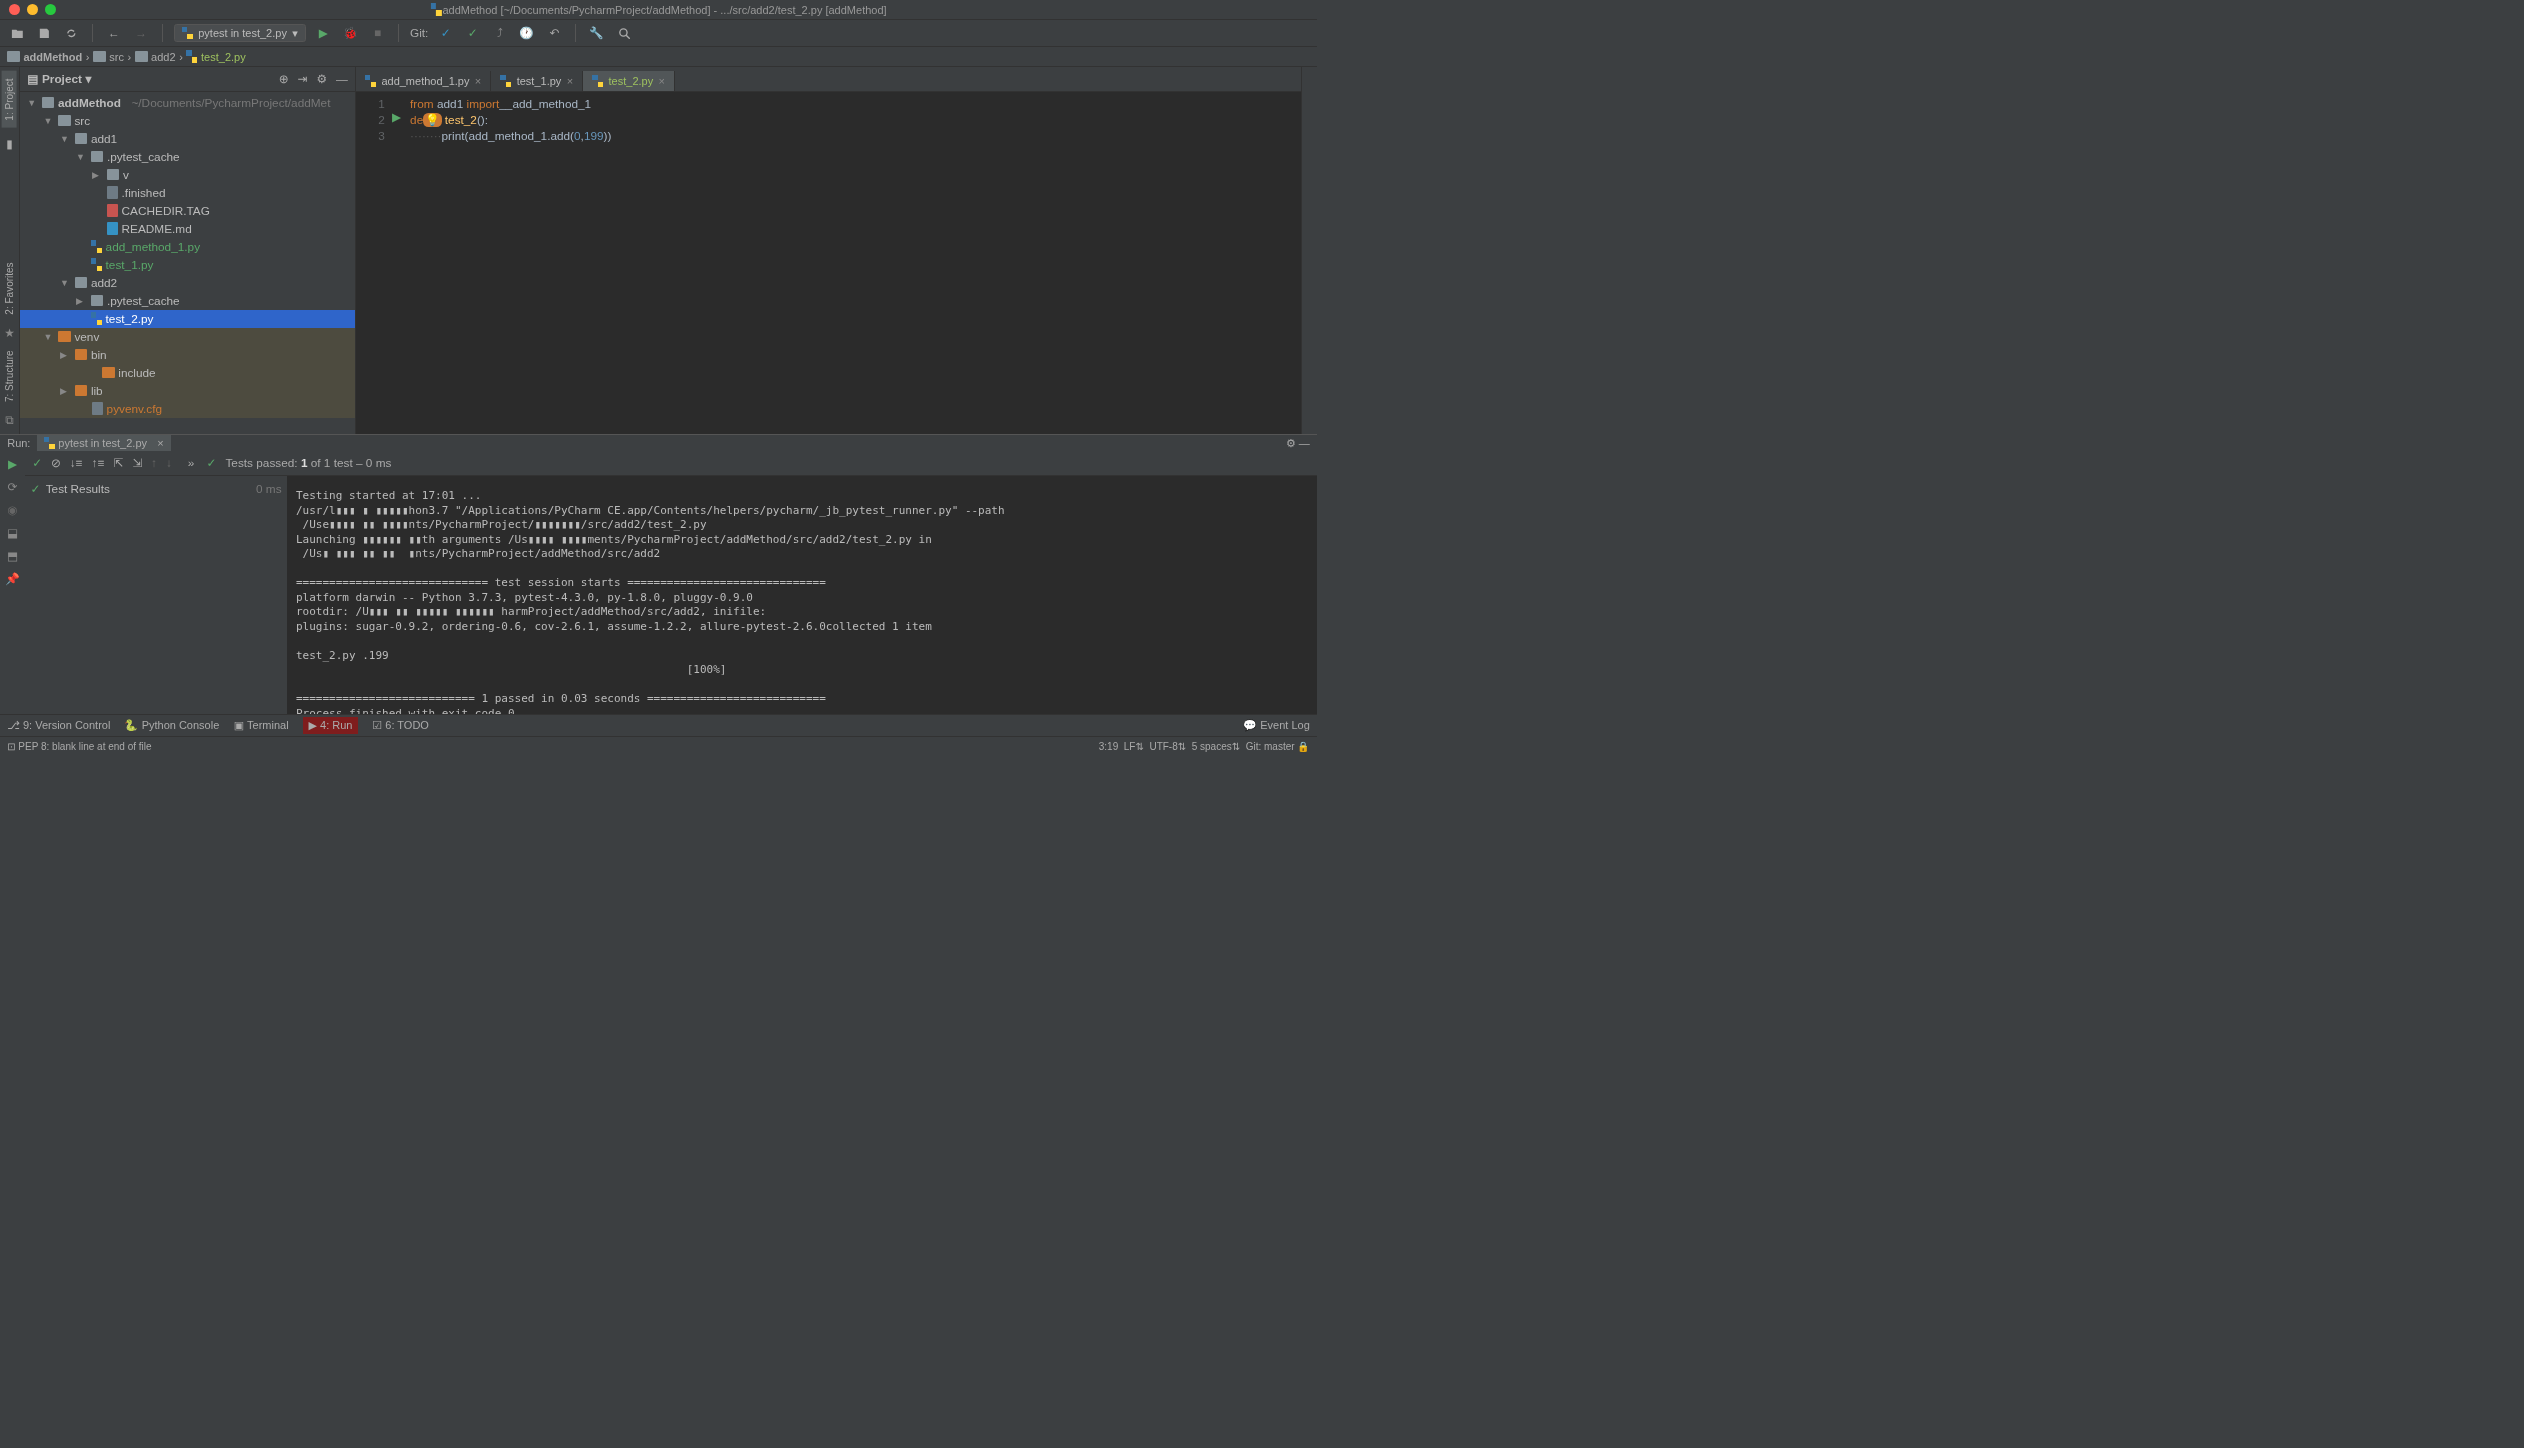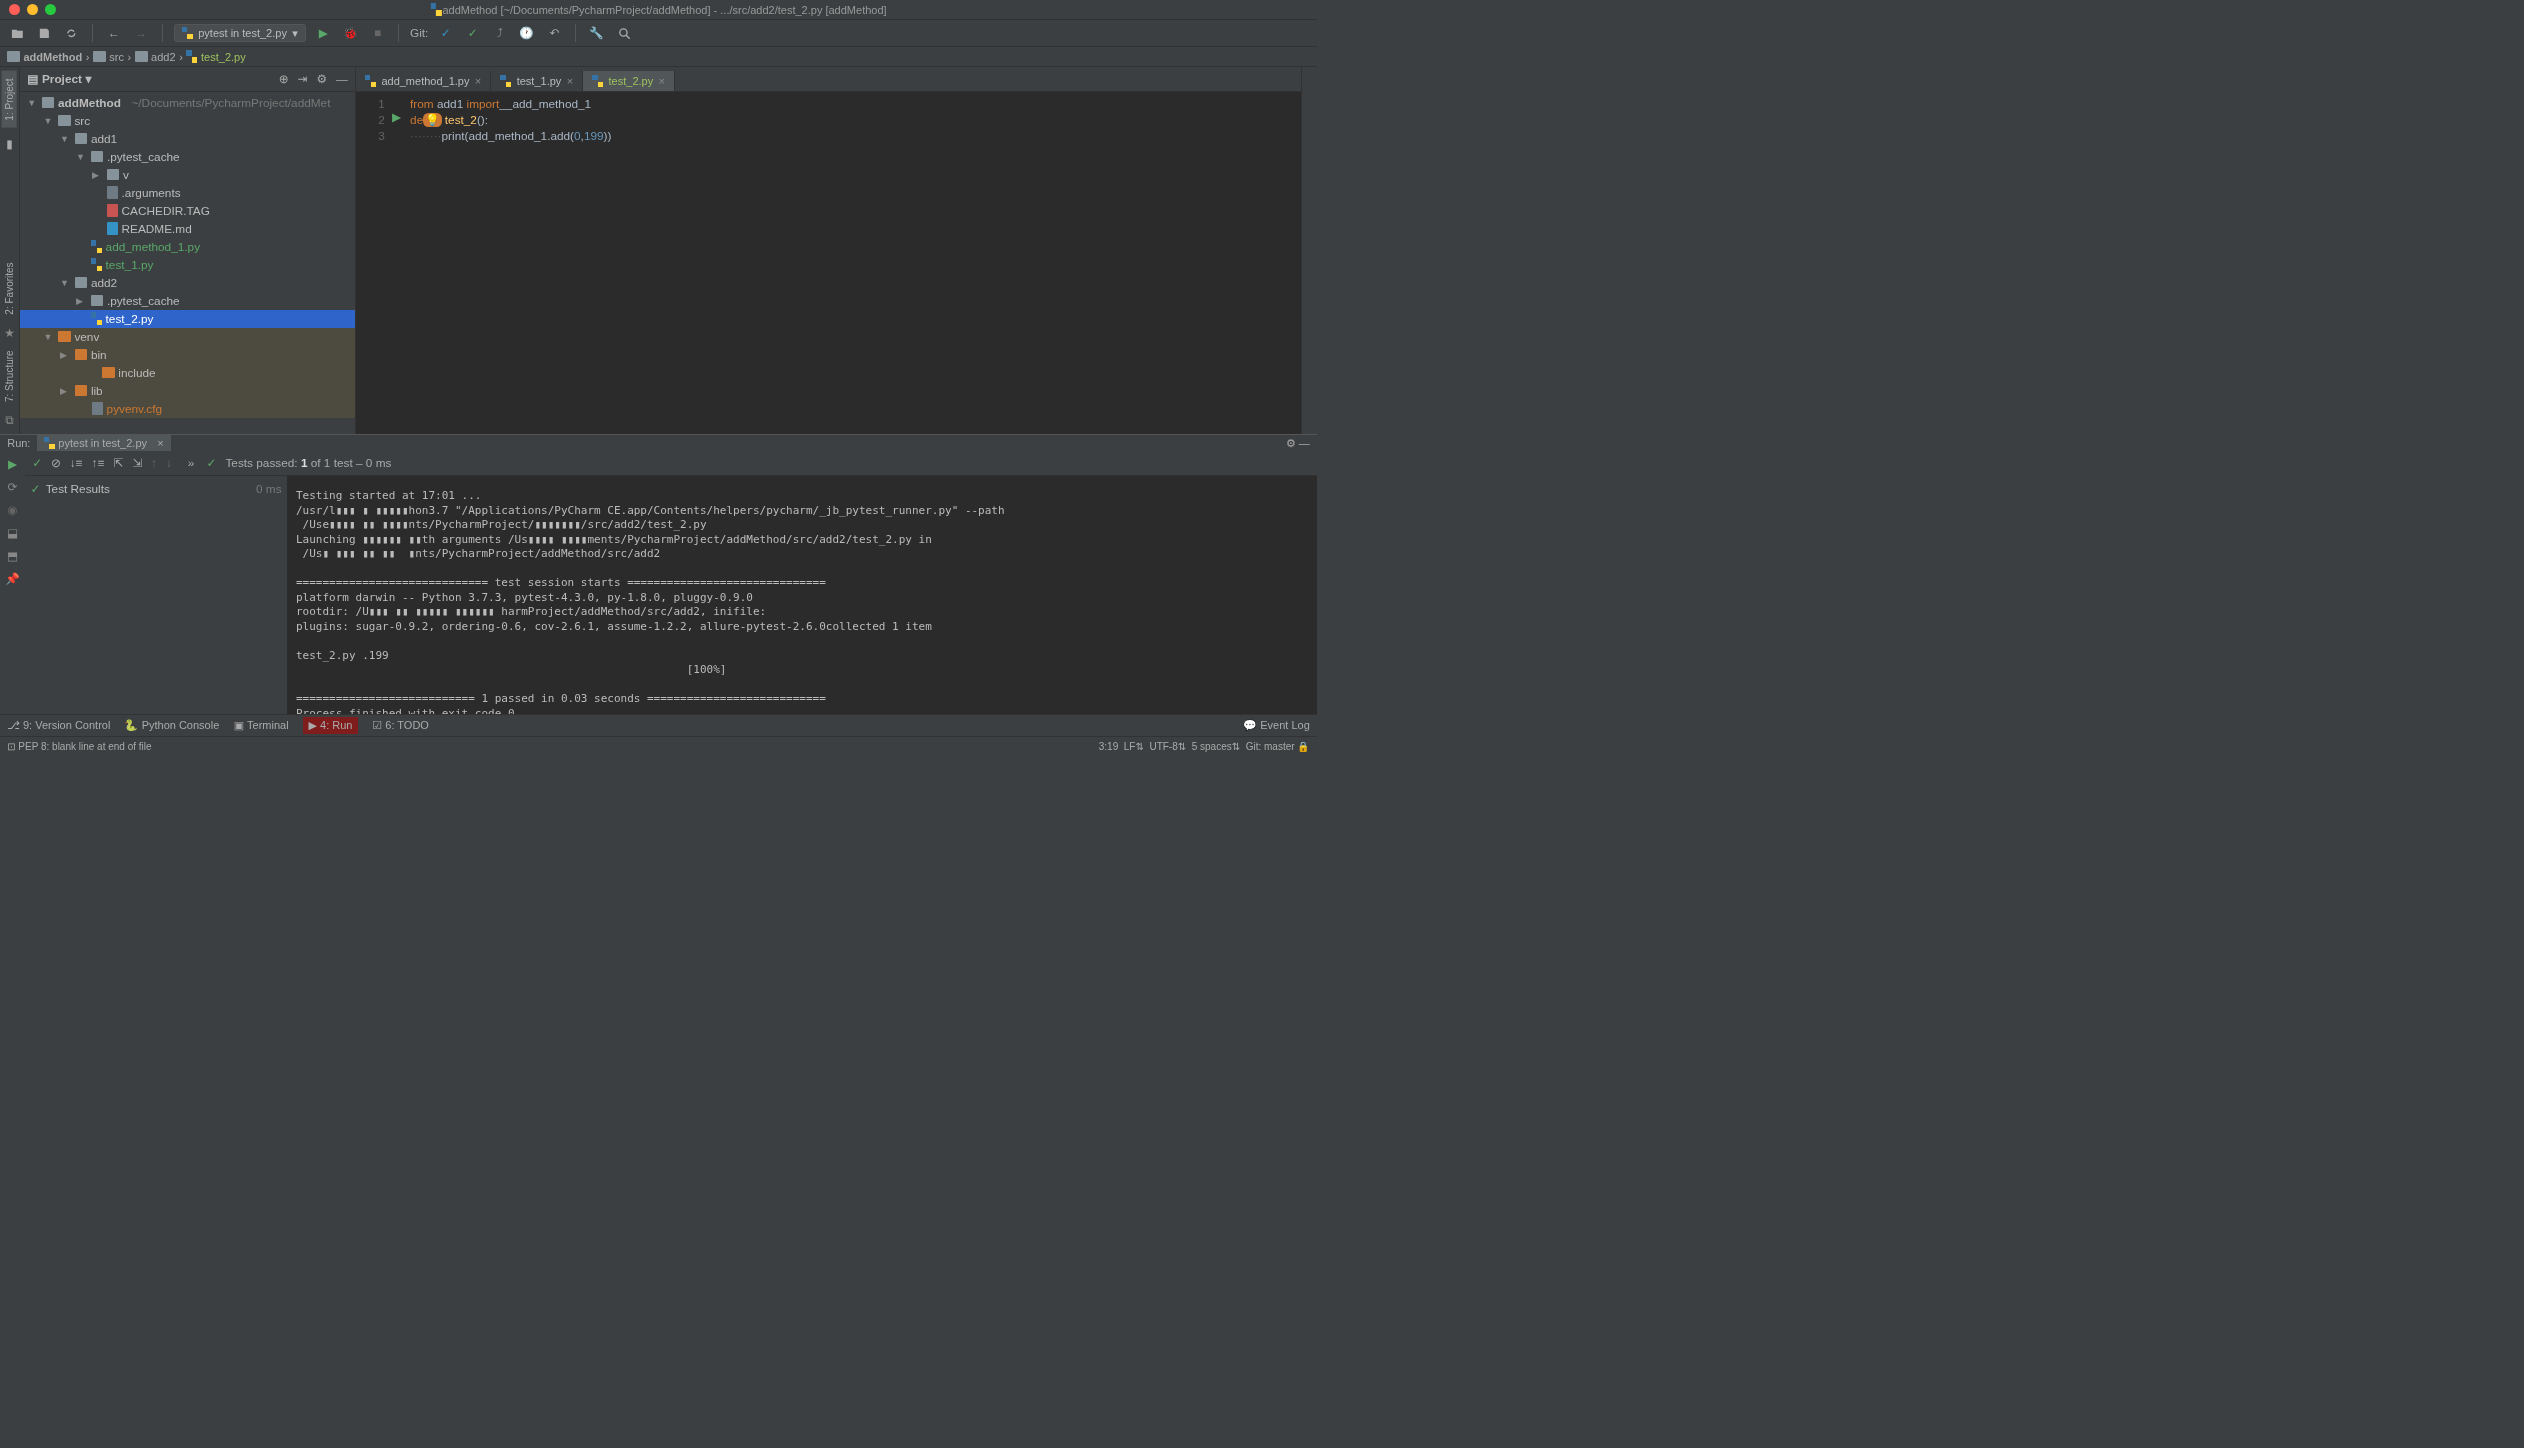--- a/index.html
+++ b/index.html
@@ -187,21 +187,21 @@
             <span class="folder-icon"></span>
             <span>.pytest_cache</span>
           </div>
       <div class="tree-node" style="padding-left:72px">
             <span class="arrow">▶</span>
             <span class="folder-icon"></span>
             <span>v</span>
           </div>
       <div class="tree-node" style="padding-left:87px">
             <span class="file-icon"></span>
-            <span>.arguments</span>
+            <span>.finished</span>
           </div>
       <div class="tree-node" style="padding-left:87px">
             <span class="file-icon" style="background:#c75450"></span>
             <span>CACHEDIR.TAG</span>
           </div>
       <div class="tree-node" style="padding-left:87px">
             <span class="file-icon" style="background:#3592c4"></span>
             <span>README.md</span>
           </div>
       <div class="tree-node" style="padding-left:71px">

